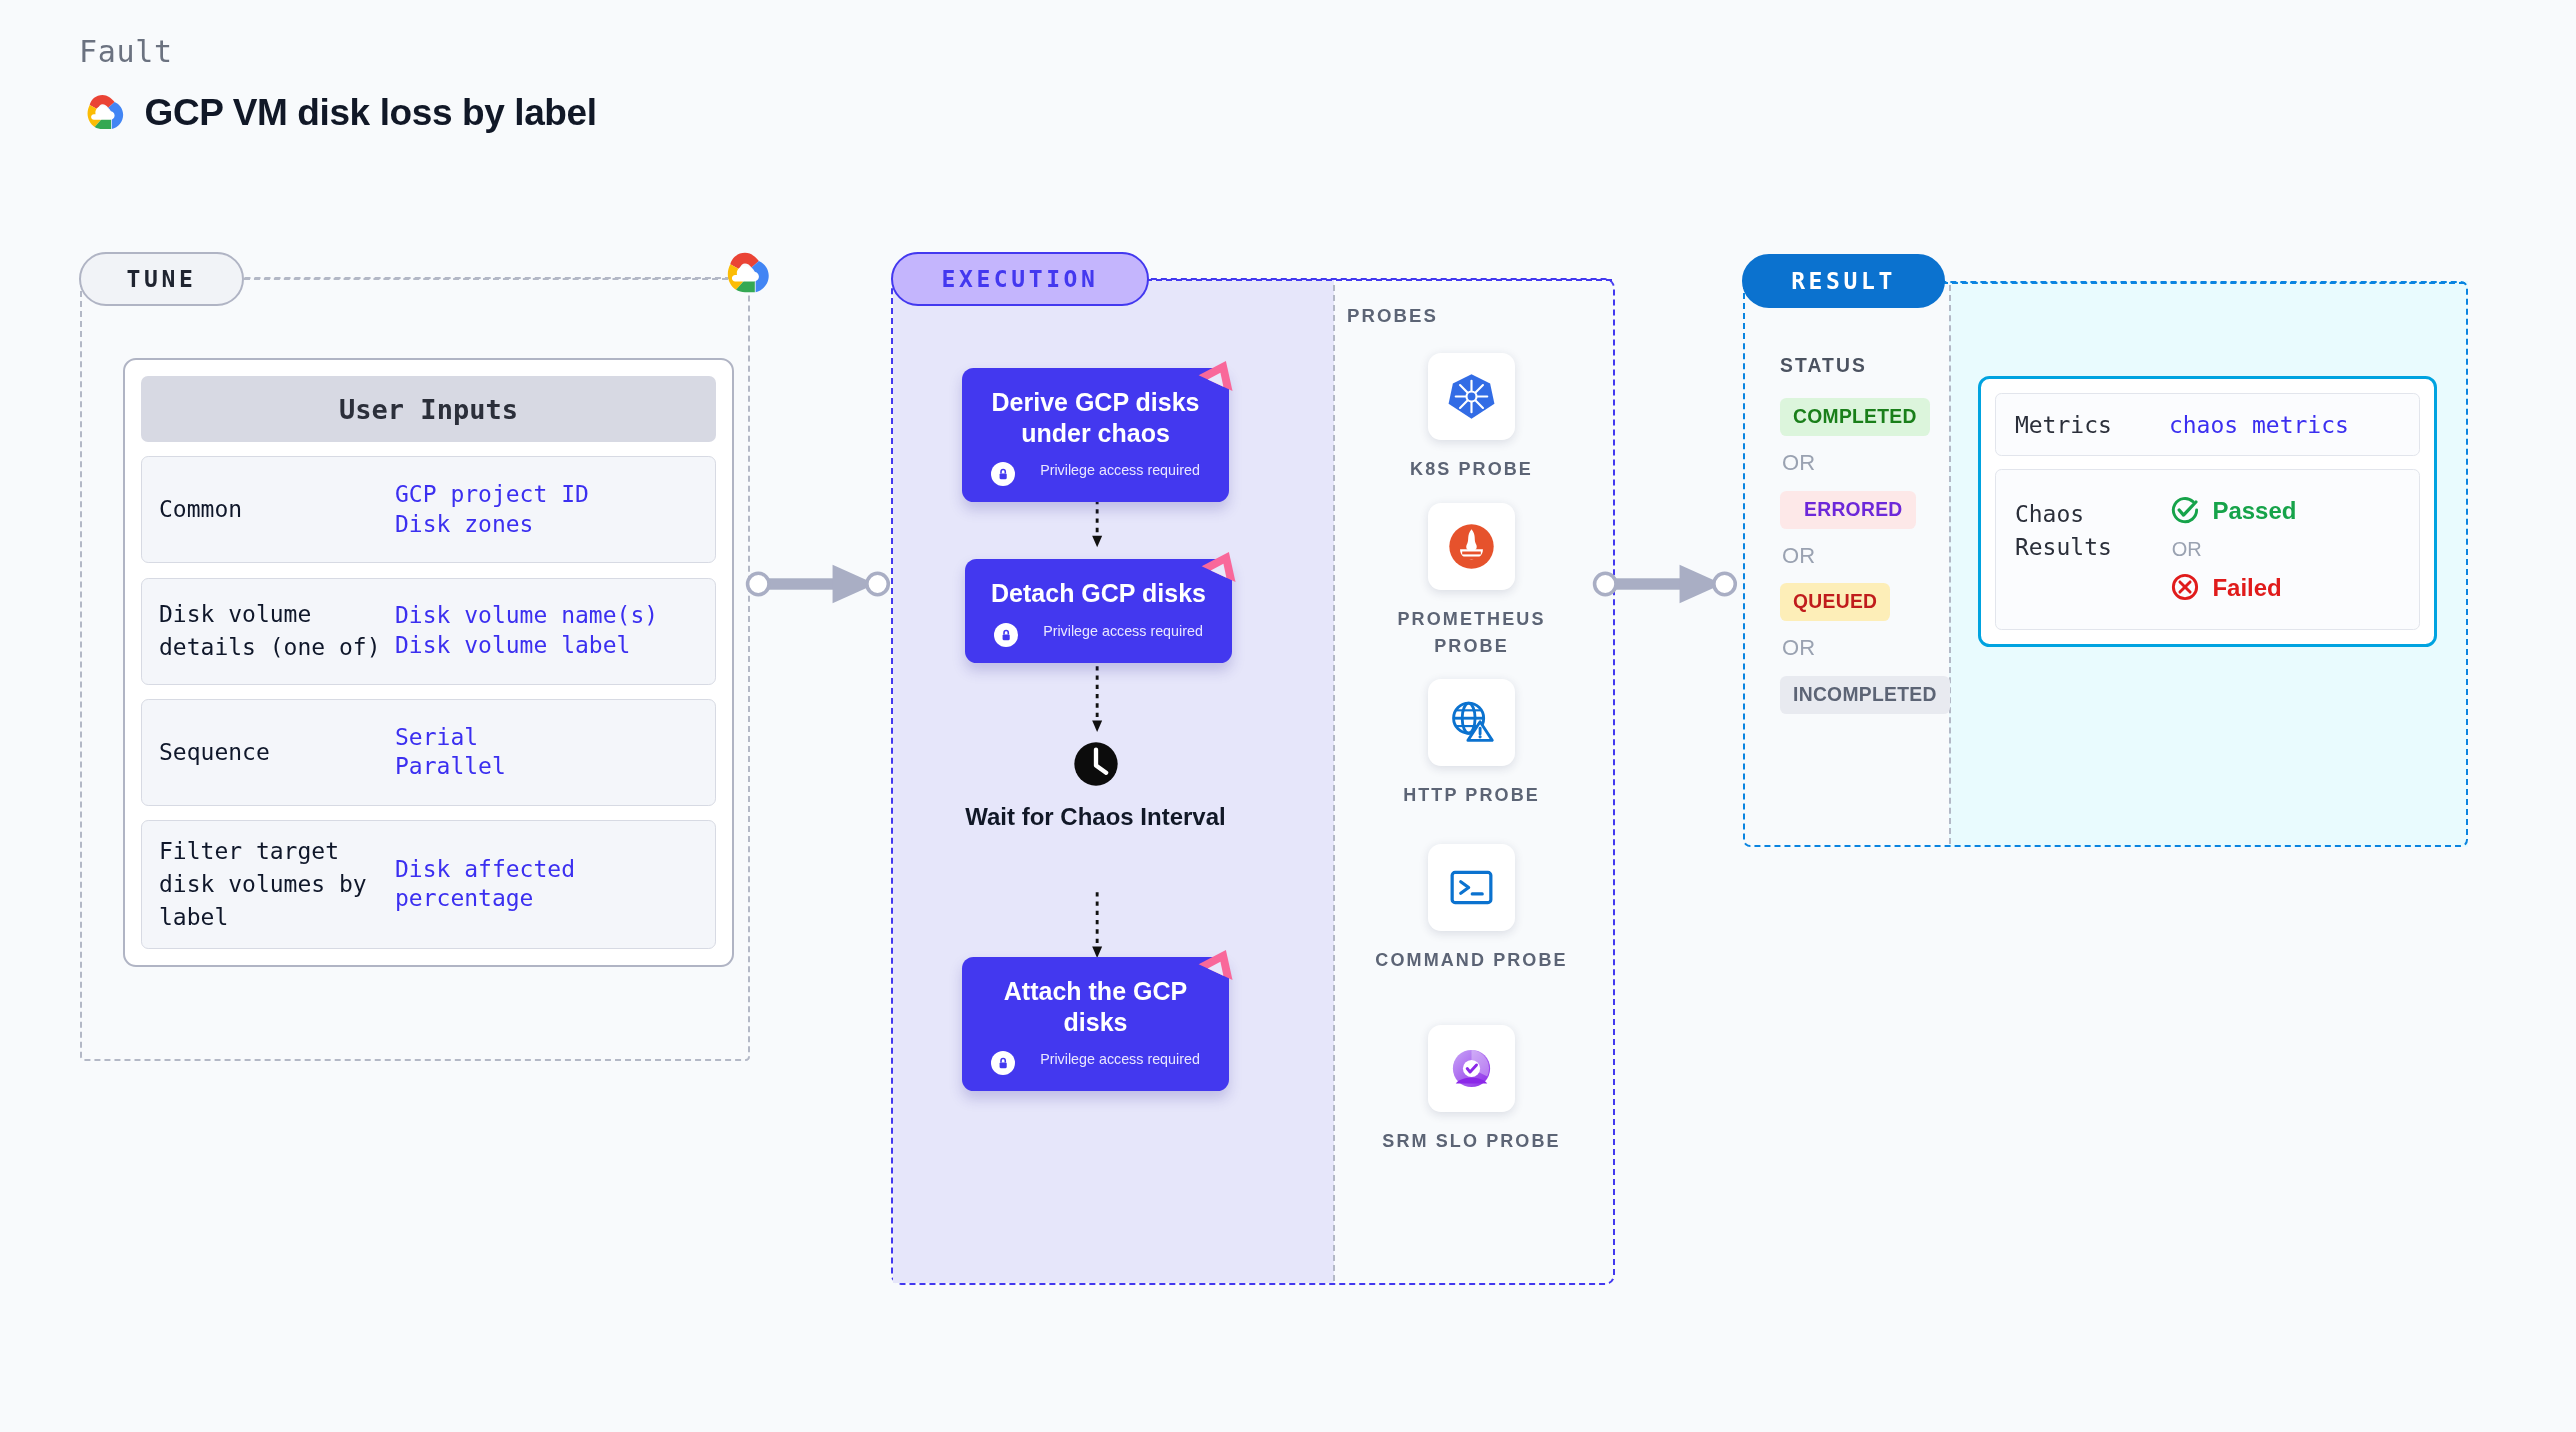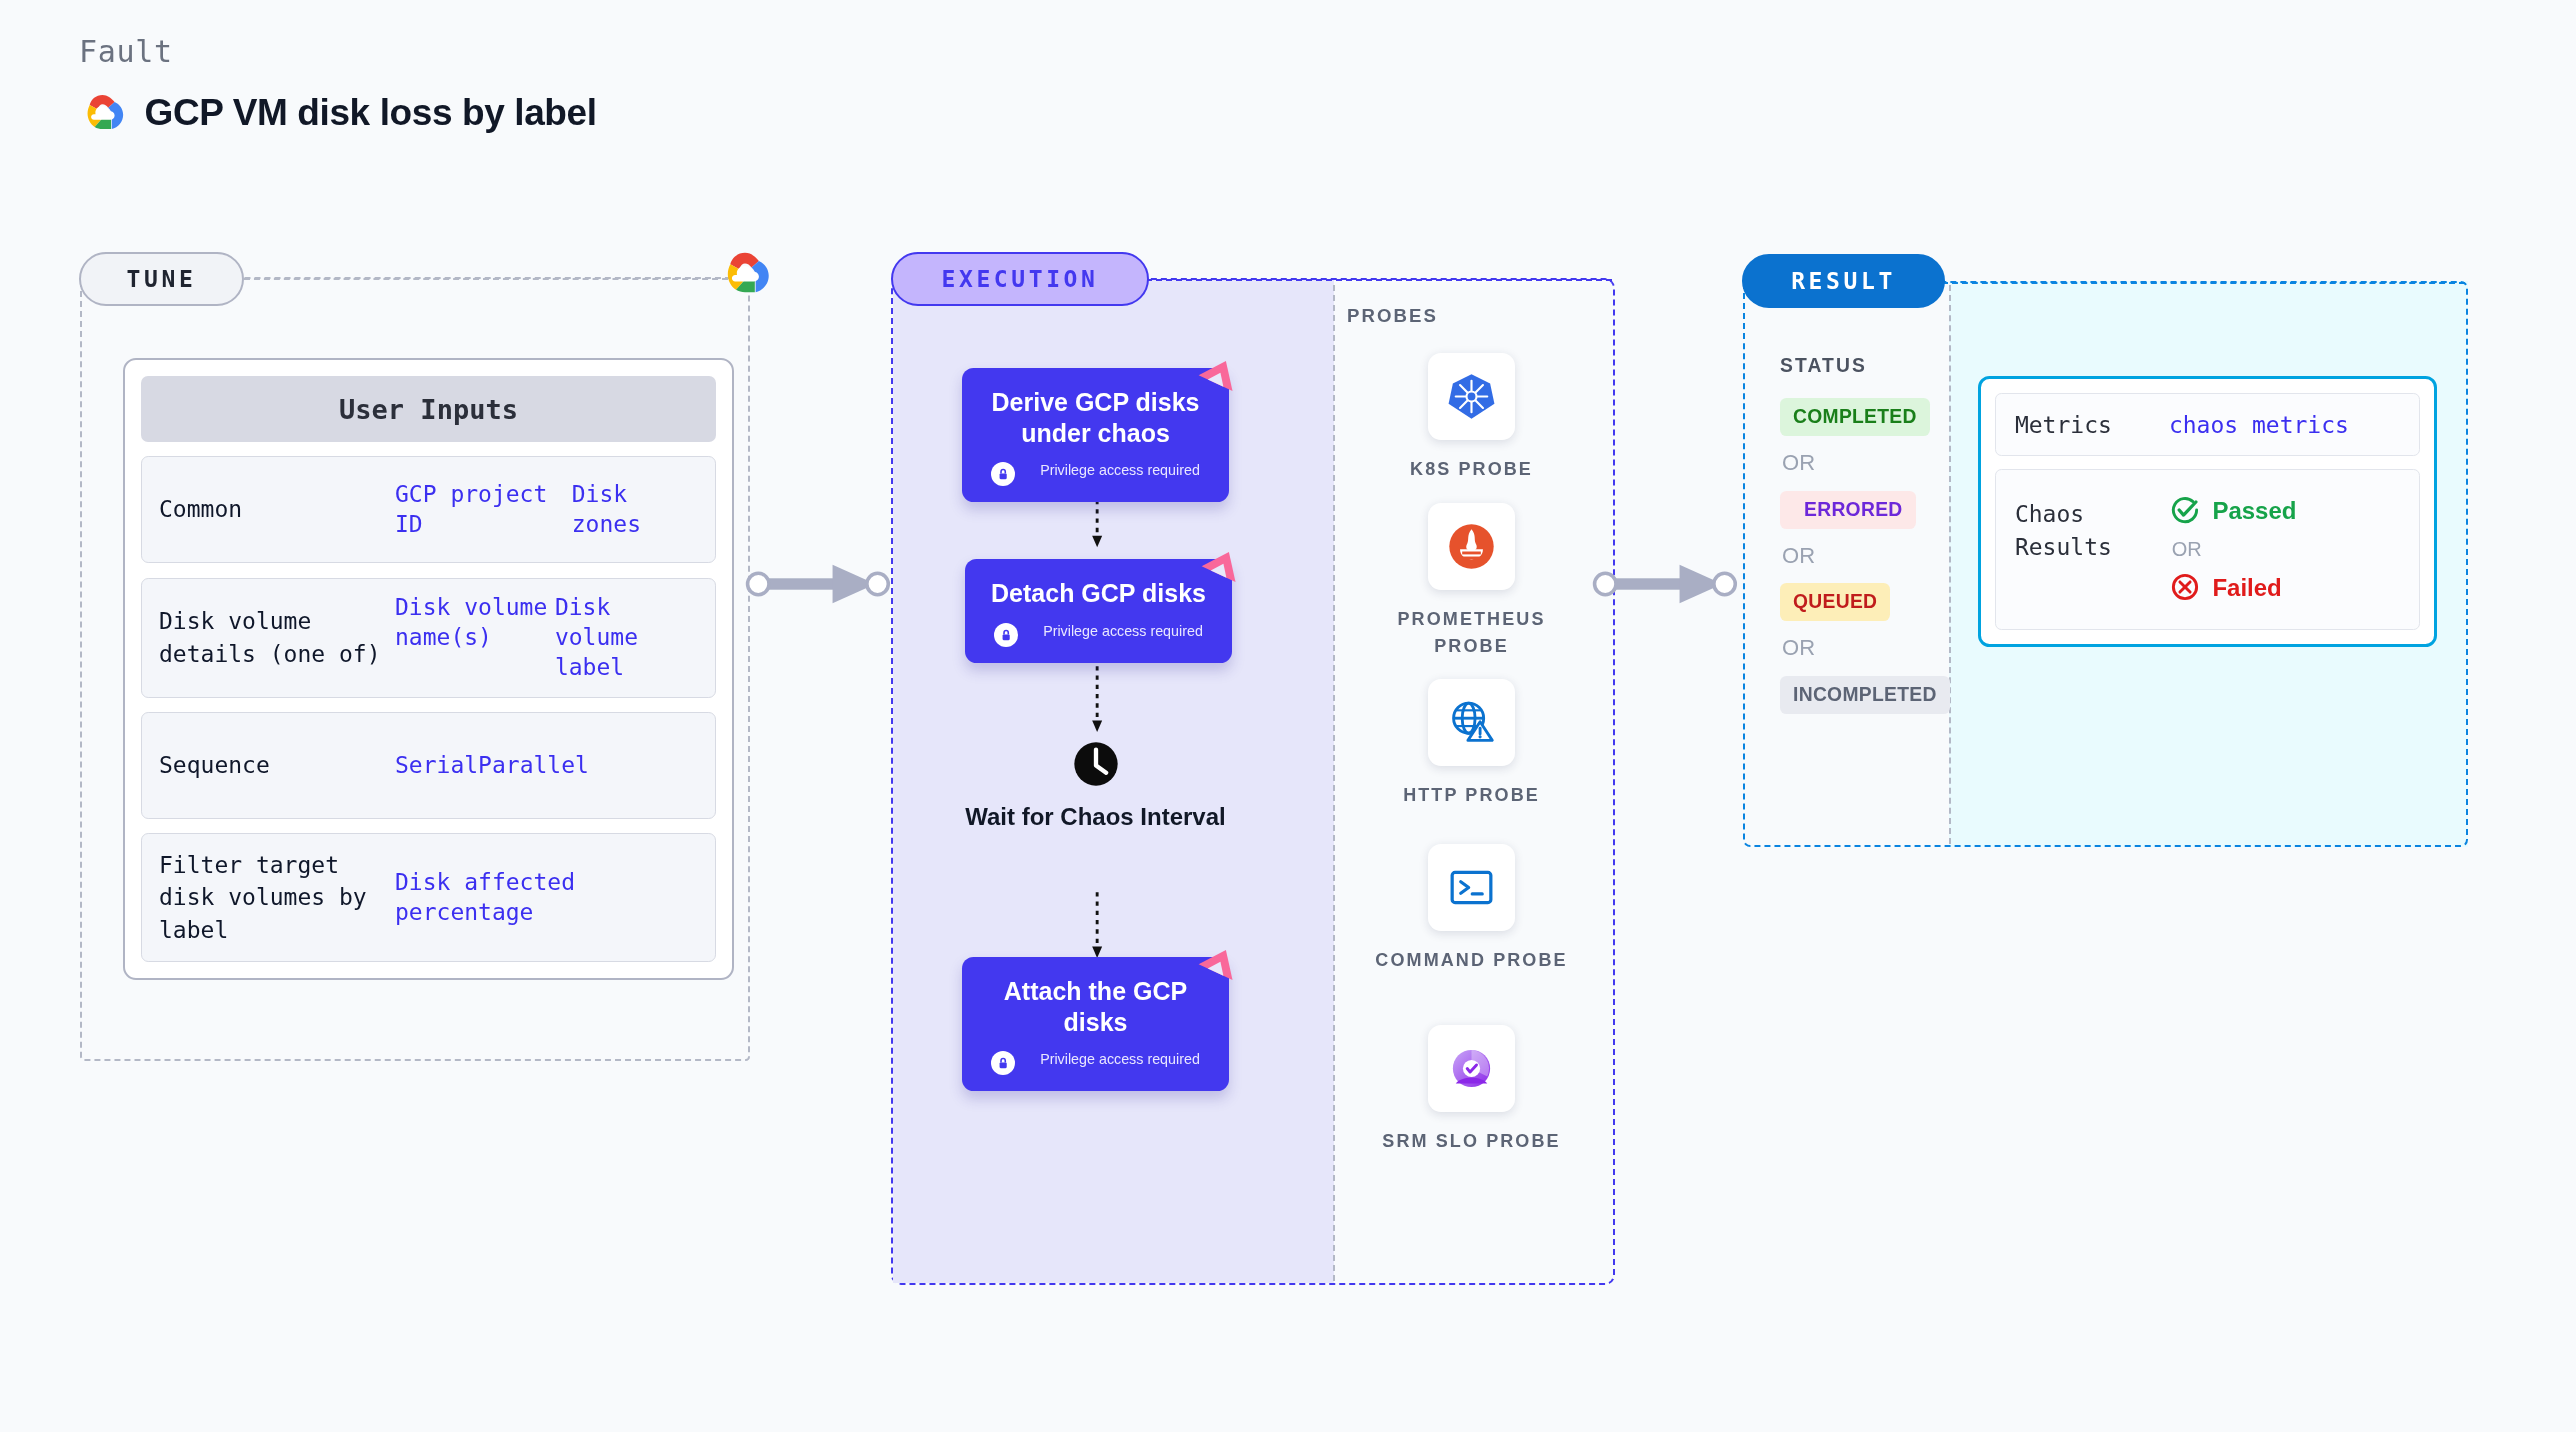--- a/index.html
+++ b/index.html
@@ -56,21 +56,21 @@
   }
   .io-row {
     display: flex; align-items: center; min-height: 107px;
     background: #f4f6fa; border: 1.4px solid #d7dae3; border-radius: 7.2px;
     padding: 14.3px 17px;
   }
   .io-key {
     width: 236px; flex: 0 0 236px;
     font-family: "DejaVu Sans Mono", monospace; font-size: 23px; color: #0f172a; line-height: 1.42;
   }
-  .io-vals { display: flex; flex-direction: row; gap: 0; }
+  .io-vals { display: flex; flex-direction: column; gap: 0; }
   .io-val {
     font-family: "DejaVu Sans Mono", monospace; font-size: 23px; color: #3b2ff0; line-height: 1.3;
   }
 
   
   .gcp-badge { position: absolute; z-index: 7; }
 
   
   .exec-node {
     position: absolute; width: 267px;

